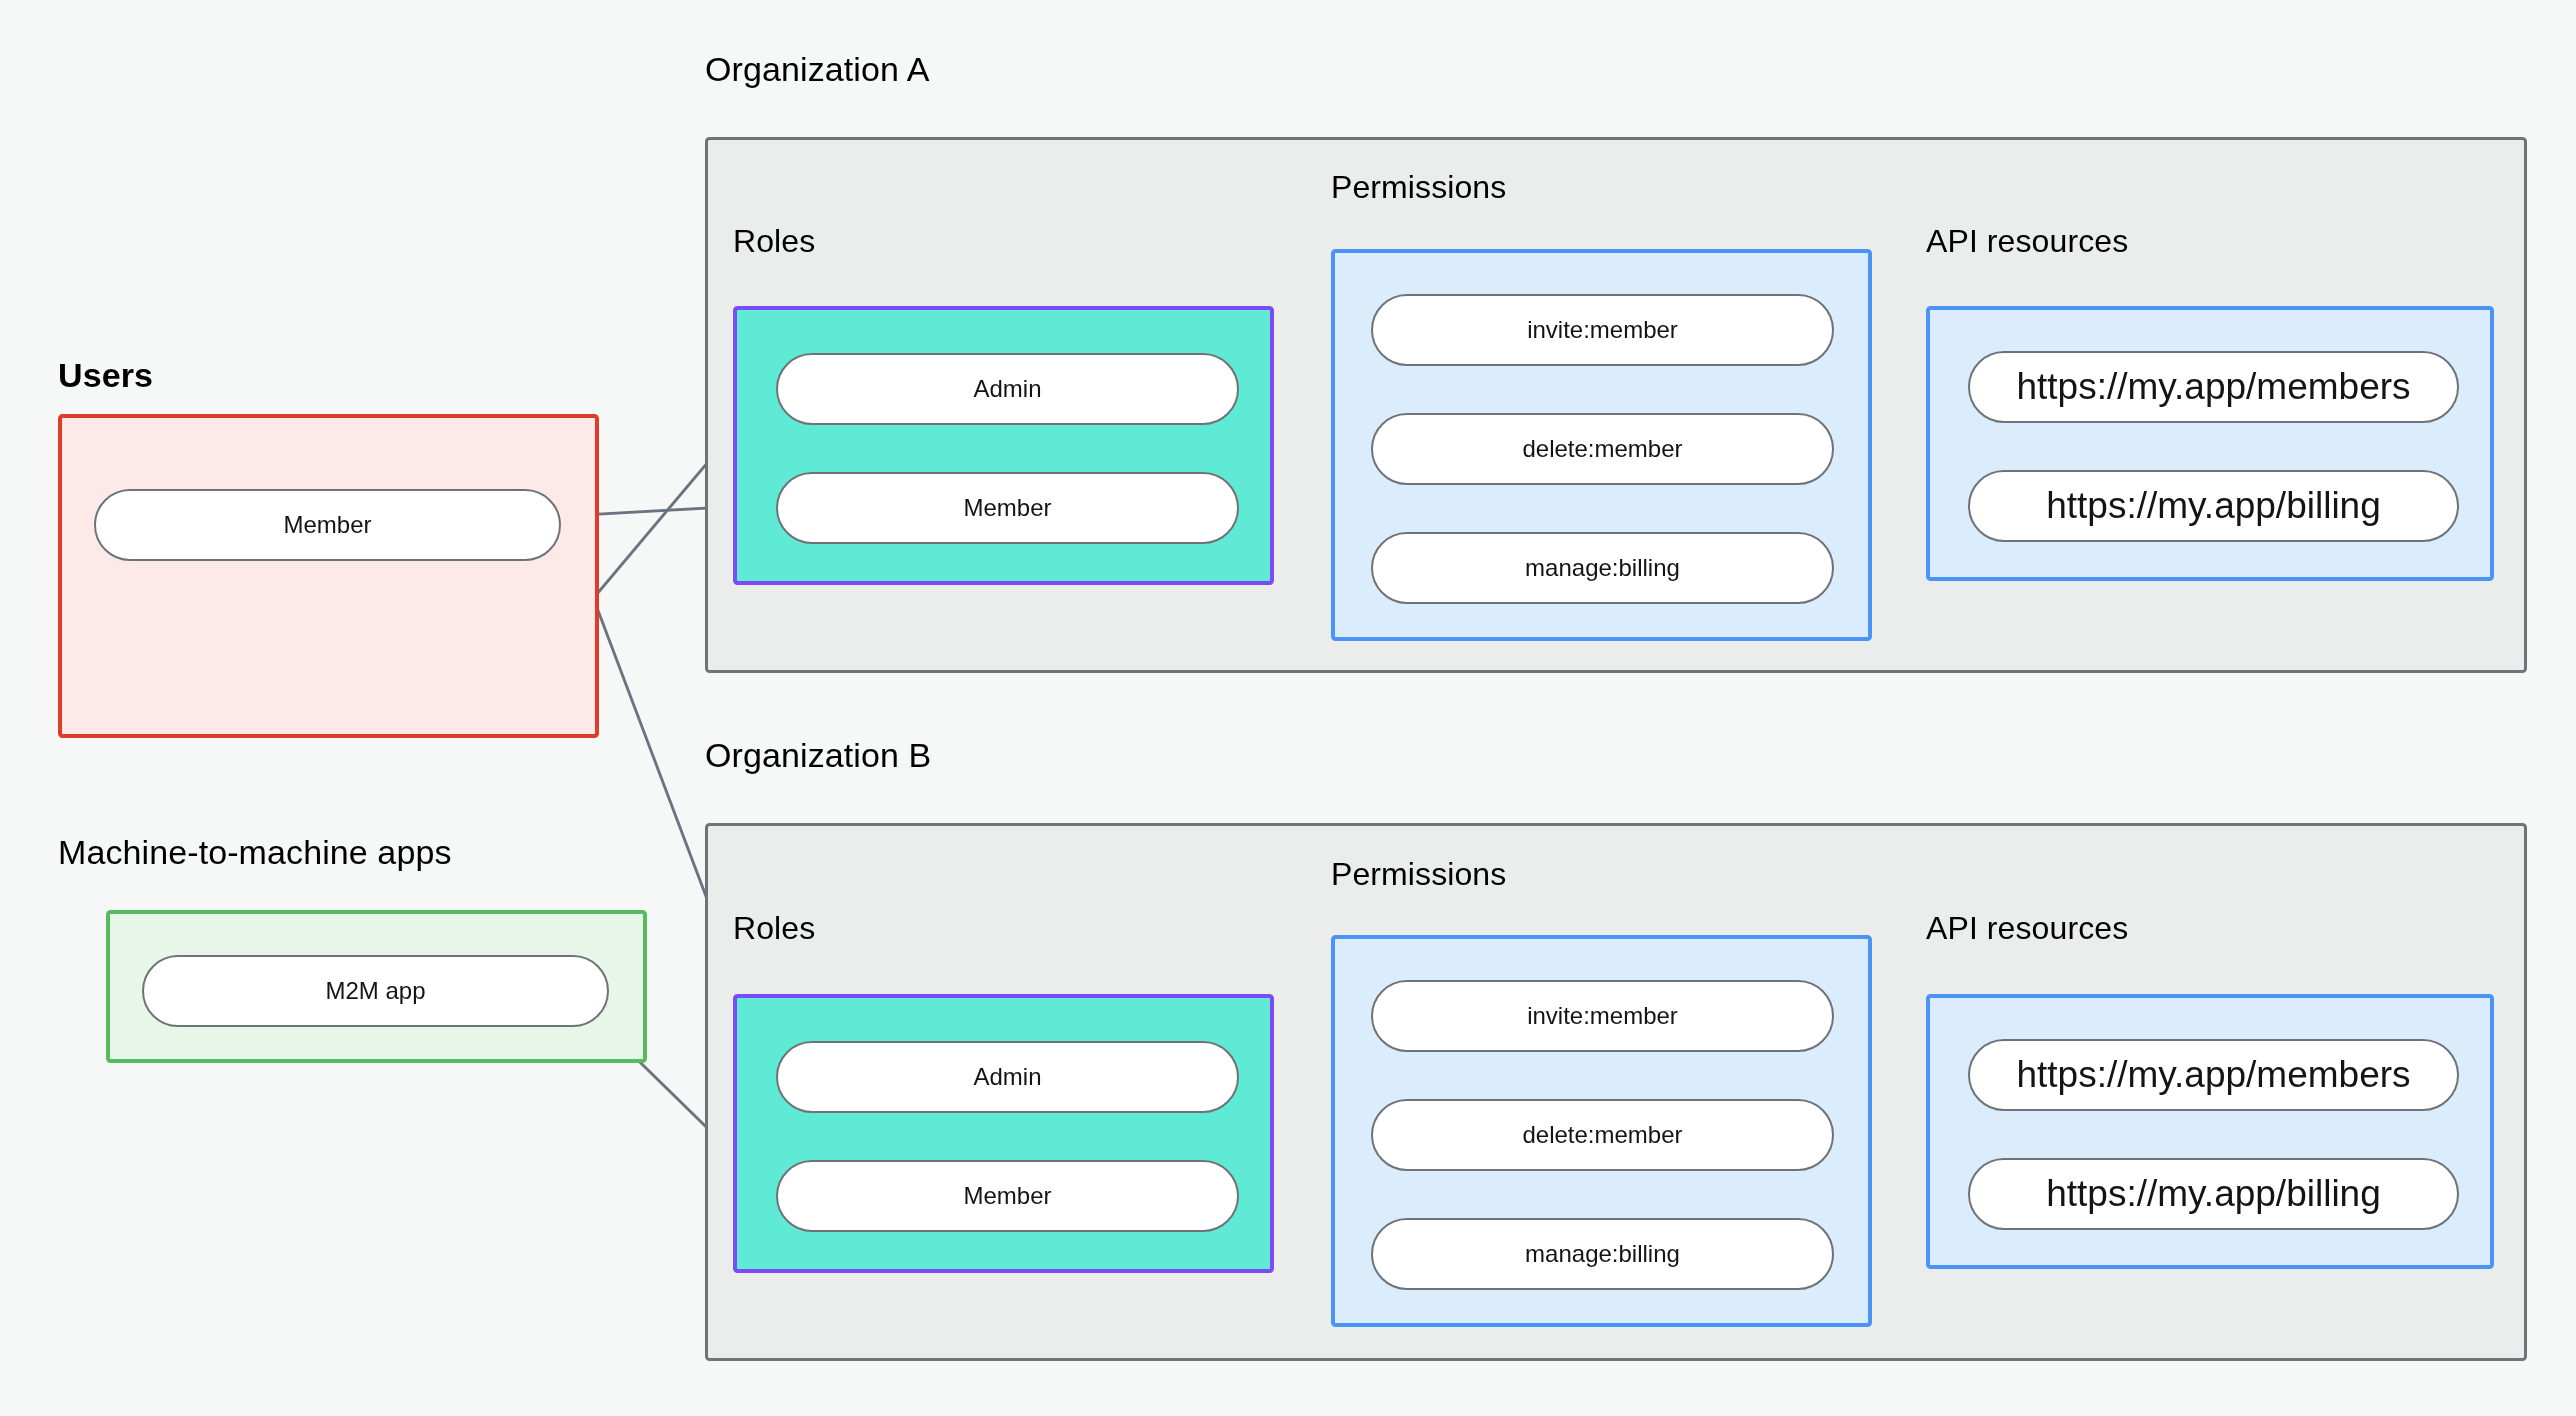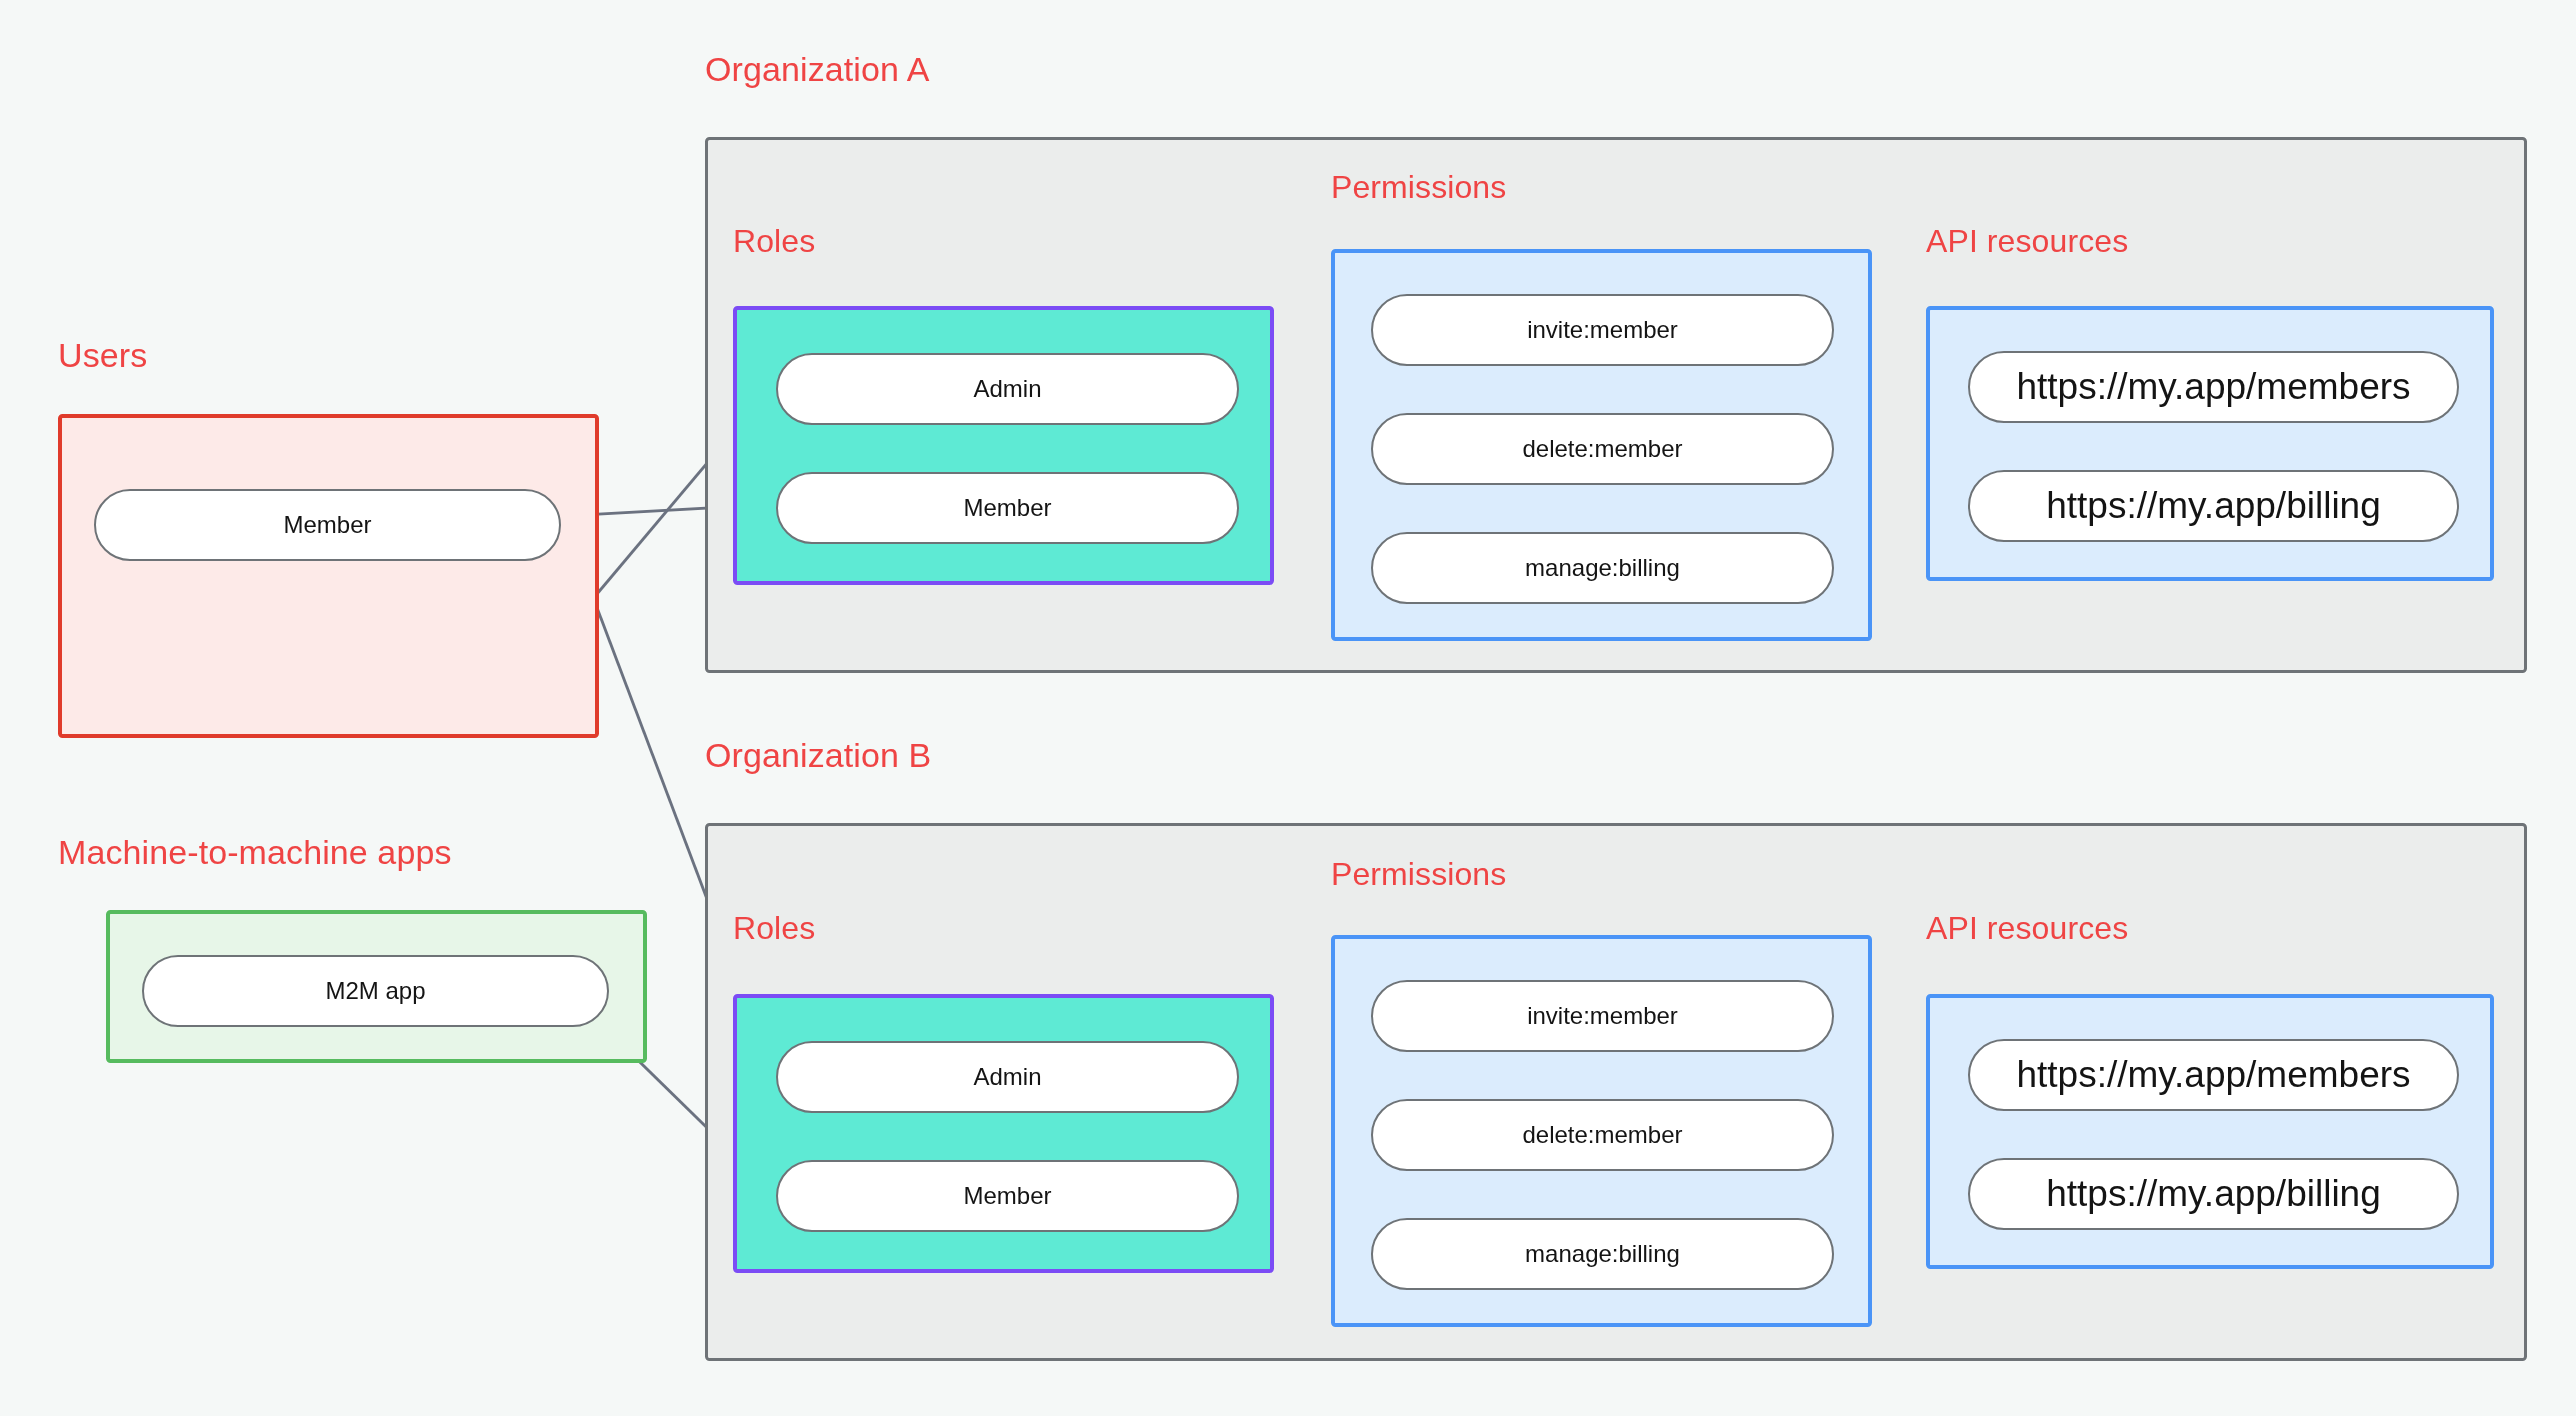--- a/index.html
+++ b/index.html
@@ -39,21 +39,21 @@
     fill: none;
   }
   #edges circle {
     fill: #6b7280;
   }
 
   
   .grp-label {
     position: absolute;
     font-size: 34px;
-    color: #ef4444;
+    color: #000000;
     letter-spacing: 0.1px;
     white-space: nowrap;
     z-index: 20;
   }
 
   
   .org-box {
     position: absolute;
     background: #ebedec;
     border: 3.6px solid #6e7377;
@@ -145,21 +145,21 @@
 
     <circle cx="857" cy="1190" r="11"></circle>
     <circle cx="857" cy="1323" r="11"></circle>
     <circle cx="1517" cy="1124" r="11"></circle>
     <circle cx="1517" cy="1256" r="11"></circle>
     <circle cx="1517" cy="1389" r="11"></circle>
     <circle cx="2180" cy="1190" r="11"></circle>
     <circle cx="2180" cy="1323" r="11"></circle>
   </svg>
 
-  <div class="grp-label" style="left:58px; top:336px;">Users</div>
+  <div class="grp-label" style="left:58px; top:356px;font-weight:bold;">Users</div>
 
   <div class="sub-box users" style="left:58px; top:414px; width:541px; height:324px;">
     <div class="pill" style="left:32px; top:71px; width:467px; height:72px;">Member</div>
   </div>
 
   <div class="grp-label" style="left:58px; top:833px;">Machine-to-machine apps</div>
 
   <div class="sub-box m2m" style="left:58px; top:910px; width:541px; height:153px;margin-left:48px;">
     <div class="pill" style="left:32px; top:41px; width:467px; height:72px;">M2M app</div>
   </div>

